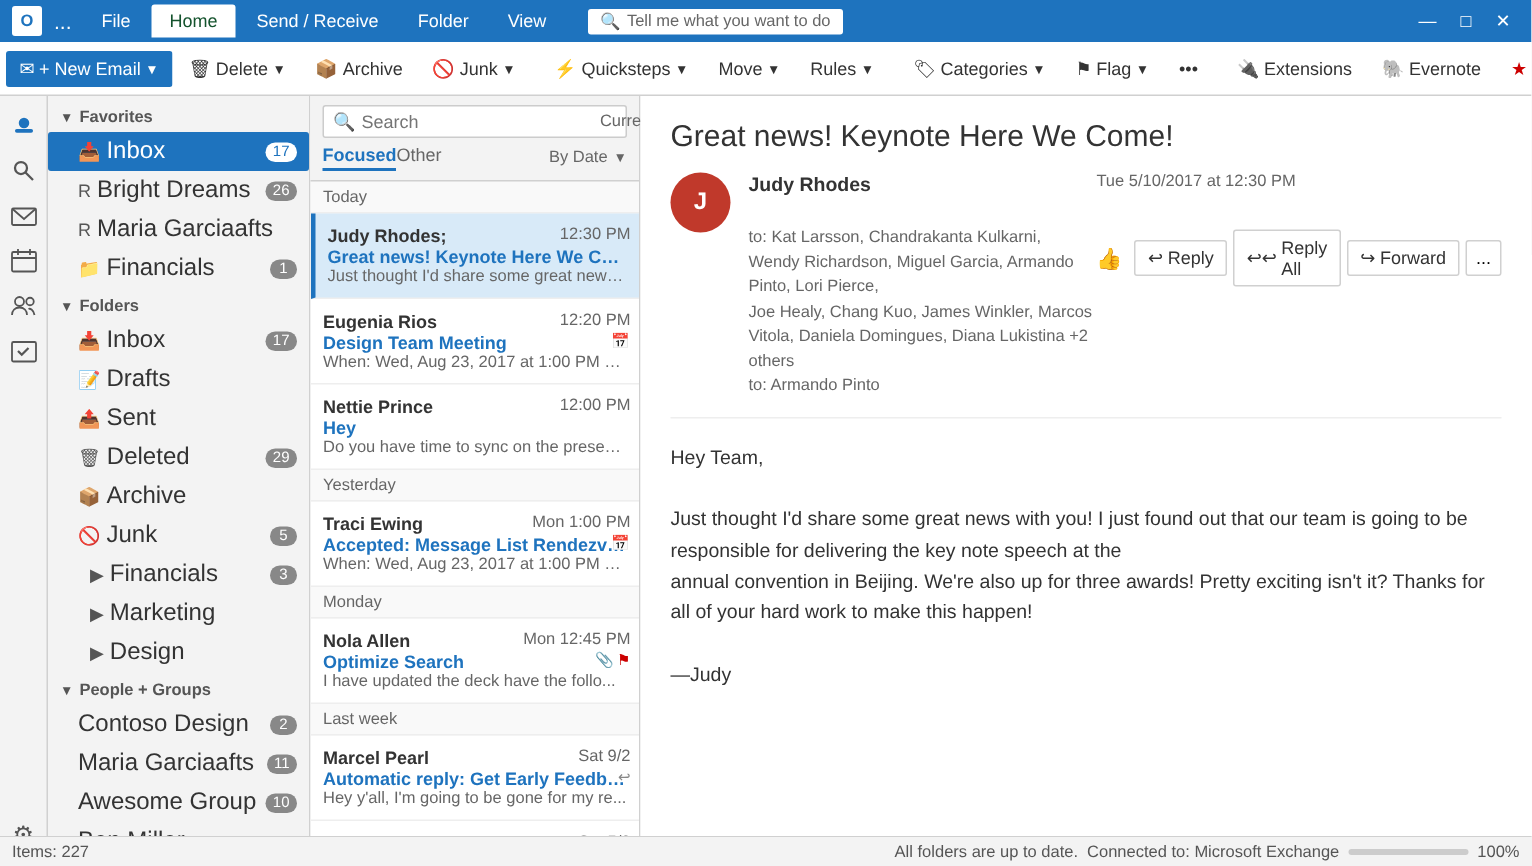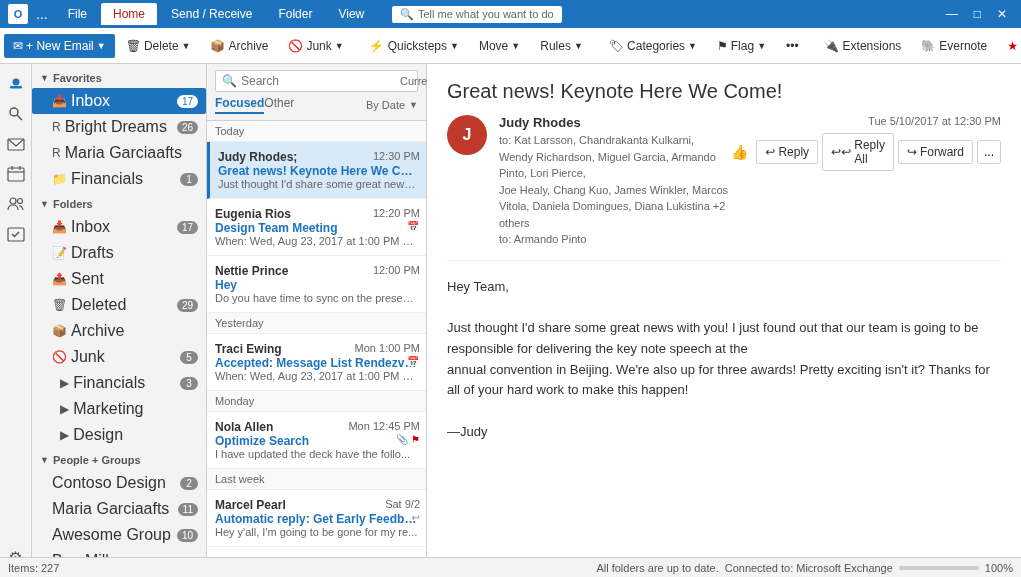--- a/index.html
+++ b/index.html
@@ -5,21 +5,21 @@
     * { margin: 0; padding: 0; box-sizing: border-box; }
     body { font-family: 'Segoe UI', Arial, sans-serif; font-size: 12px; background: #f3f3f3; width: 1021px; height: 577px; overflow: hidden; }
 
     
     .title-bar { height: 28px; background: #1e73be; display: flex; align-items: center; justify-content: space-between; padding: 0 8px; }
     .title-bar-left { display: flex; align-items: center; gap: 8px; }
     .title-bar-app-icon { width: 20px; height: 20px; background: #fff; border-radius: 2px; display: flex; align-items: center; justify-content: center; }
     .title-bar-app-icon span { color: #1e73be; font-weight: bold; font-size: 11px; }
     .title-bar-tabs { display: flex; gap: 2px; }
     .title-bar-tab { padding: 4px 12px; font-size: 12px; color: #fff; cursor: pointer; border-radius: 2px 2px 0 0; }
-    .title-bar-tab.active { background: #fff; color: #b91c1c; }
+    .title-bar-tab.active { background: #fff; color: #14532d; }
     .title-bar-tell { display: flex; align-items: center; background: #fff; border-radius: 2px; padding: 2px 8px; font-size: 11px; color: #666; gap: 4px; flex: 1; max-width: 200px; margin-left: 8px; }
     .title-bar-right { display: flex; align-items: center; gap: 4px; }
     .win-btn { color: #fff; font-size: 12px; padding: 2px 6px; cursor: pointer; }
     .title-bar-title-dots { color: #fff; font-size: 14px; }
 
     
     .ribbon { height: 36px; background: #fff; border-bottom: 1px solid #d0d0d0; display: flex; align-items: center; padding: 0 4px; gap: 2px; }
     .ribbon-btn { display: flex; align-items: center; gap: 3px; padding: 4px 8px; border-radius: 2px; cursor: pointer; font-size: 12px; color: #333; border: 1px solid transparent; white-space: nowrap; }
     .ribbon-btn.primary { background: #1e73be; color: #fff; }
     .ribbon-separator { width: 1px; height: 24px; background: #d0d0d0; margin: 0 2px; }
@@ -79,21 +79,21 @@
 
     
     .email-detail { flex: 1; background: #fff; overflow-y: auto; padding: 16px 20px; }
     .email-detail::-webkit-scrollbar { width: 6px; }
     .email-detail::-webkit-scrollbar-thumb { background: #ccc; }
     .detail-subject { font-size: 20px; color: #333; font-weight: 400; margin-bottom: 12px; }
     .detail-header { display: flex; align-items: flex-start; gap: 12px; margin-bottom: 16px; border-bottom: 1px solid #eee; padding-bottom: 12px; }
     .avatar-circle { width: 40px; height: 40px; border-radius: 50%; background: #c0392b; display: flex; align-items: center; justify-content: center; color: #fff; font-size: 16px; font-weight: 600; flex-shrink: 0; overflow: hidden; }
     .detail-meta { flex: 1; }
     .detail-sender-name { font-size: 13px; font-weight: 600; color: #333; }
-    .detail-to { font-size: 11px; color: #666; margin-top: 2px; line-height: 1.5; }
+    .detail-to { font-size: 11px; color: #666; margin-top: 20px; line-height: 1.5; }
     .detail-actions { display: flex; align-items: center; gap: 4px; }
     .detail-time { font-size: 11px; color: #666; margin-bottom: 6px; white-space: nowrap; }
     .action-btn { display: flex; align-items: center; gap: 3px; padding: 4px 8px; border: 1px solid #d0d0d0; border-radius: 2px; cursor: pointer; font-size: 12px; color: #333; background: #fff; }
     .more-btn { padding: 4px 6px; border: 1px solid #d0d0d0; border-radius: 2px; cursor: pointer; background: #fff; }
     .detail-body { font-size: 13px; color: #333; line-height: 1.6; }
 
     
     .status-bar { height: 20px; background: #f3f3f3; border-top: 1px solid #d0d0d0; display: flex; align-items: center; justify-content: space-between; padding: 0 8px; font-size: 11px; color: #555; position: fixed; bottom: 0; width: 1021px; }
     .status-right { display: flex; align-items: center; gap: 6px; }
     .zoom-slider { width: 80px; height: 4px; background: #ccc; border-radius: 2px; }
@@ -446,21 +446,21 @@
       <div class="detail-meta">
         <div style="display:flex;align-items:flex-start;justify-content:space-between;">
           <div>
             <div class="detail-sender-name">Judy Rhodes</div>
             <div class="detail-to">
               <span>to: Kat Larsson, Chandrakanta Kulkarni, Wendy Richardson, Miguel Garcia, Armando Pinto, Lori Pierce,</span><br>
               <span>Joe Healy, Chang Kuo, James Winkler, Marcos Vitola, Daniela Domingues, Diana Lukistina +2 others</span><br>
               <span>to: Armando Pinto</span>
             </div>
           </div>
-          <div style="display:flex;flex-direction:column;align-items:flex-end;gap:0;">
+          <div style="display:flex;flex-direction:column;align-items:flex-start;gap:20px;">
             <div class="detail-time">Tue 5/10/2017 at 12:30 PM</div>
             <div class="detail-actions">
               <span style="font-size:14px;color:#aaa;margin-right:4px;">👍</span>
               <div class="action-btn">
                 <span>↩</span>
                 <span>Reply</span>
               </div>
               <div class="action-btn">
                 <span>↩↩</span>
                 <span>Reply All</span>

